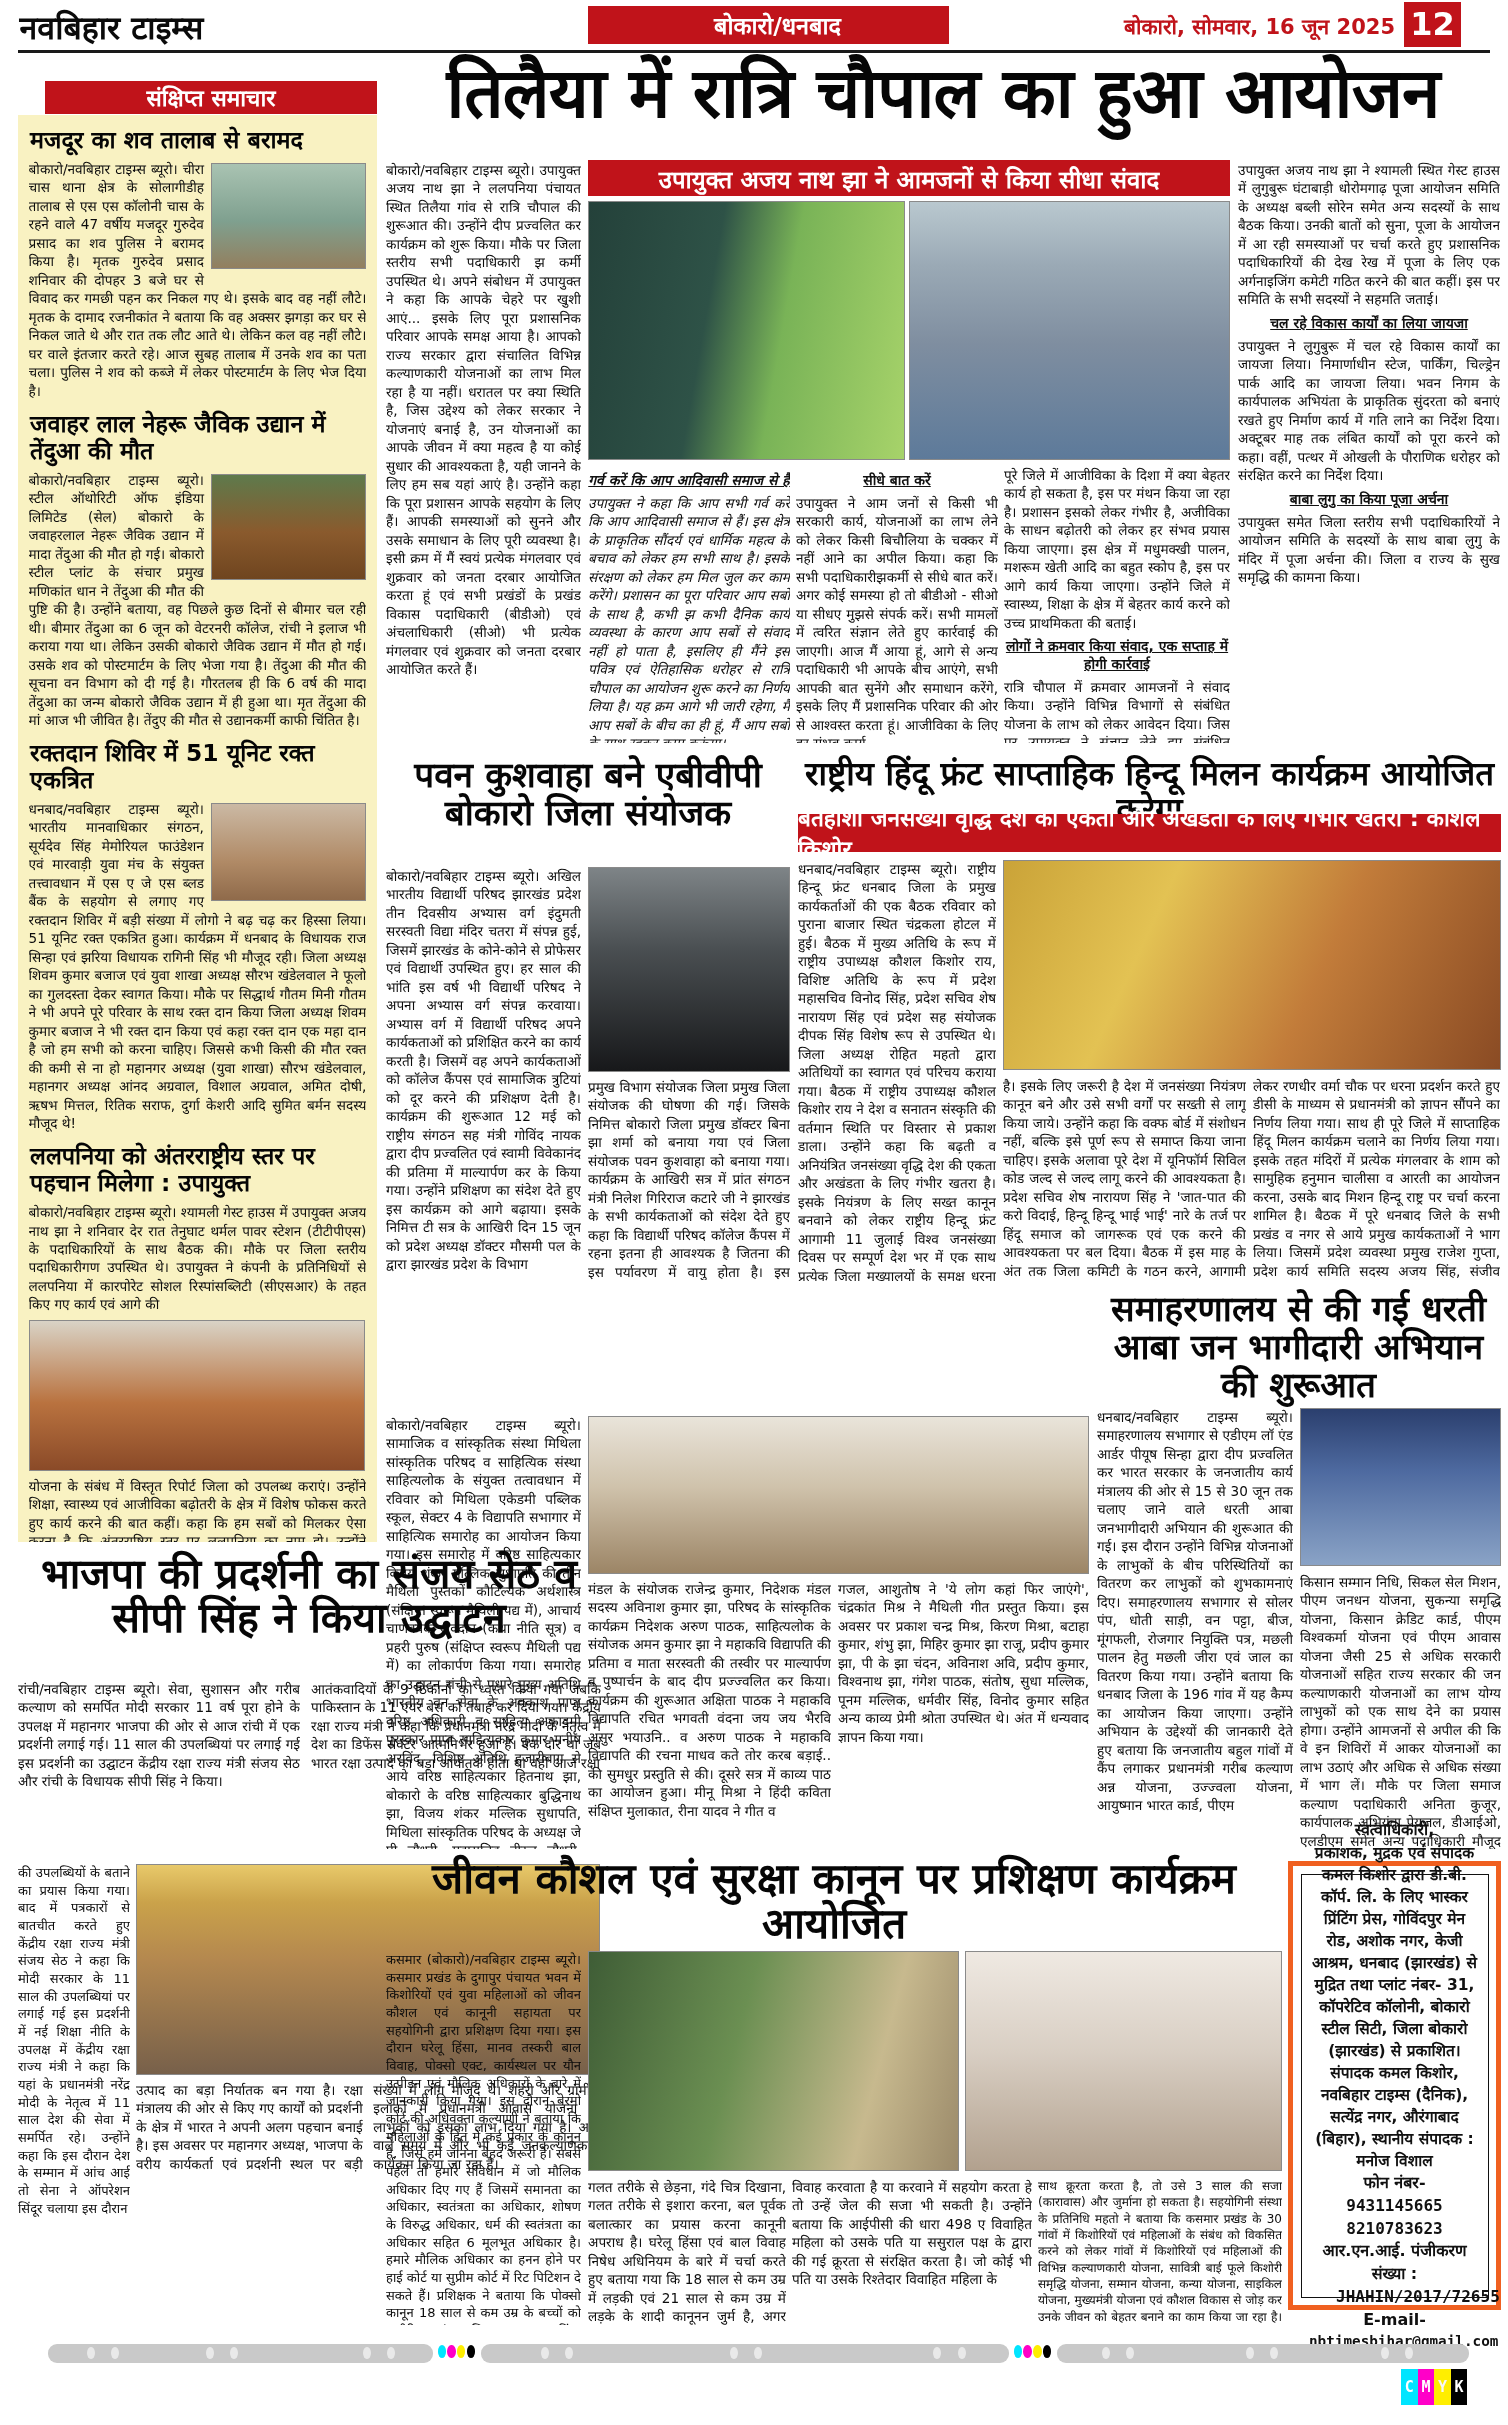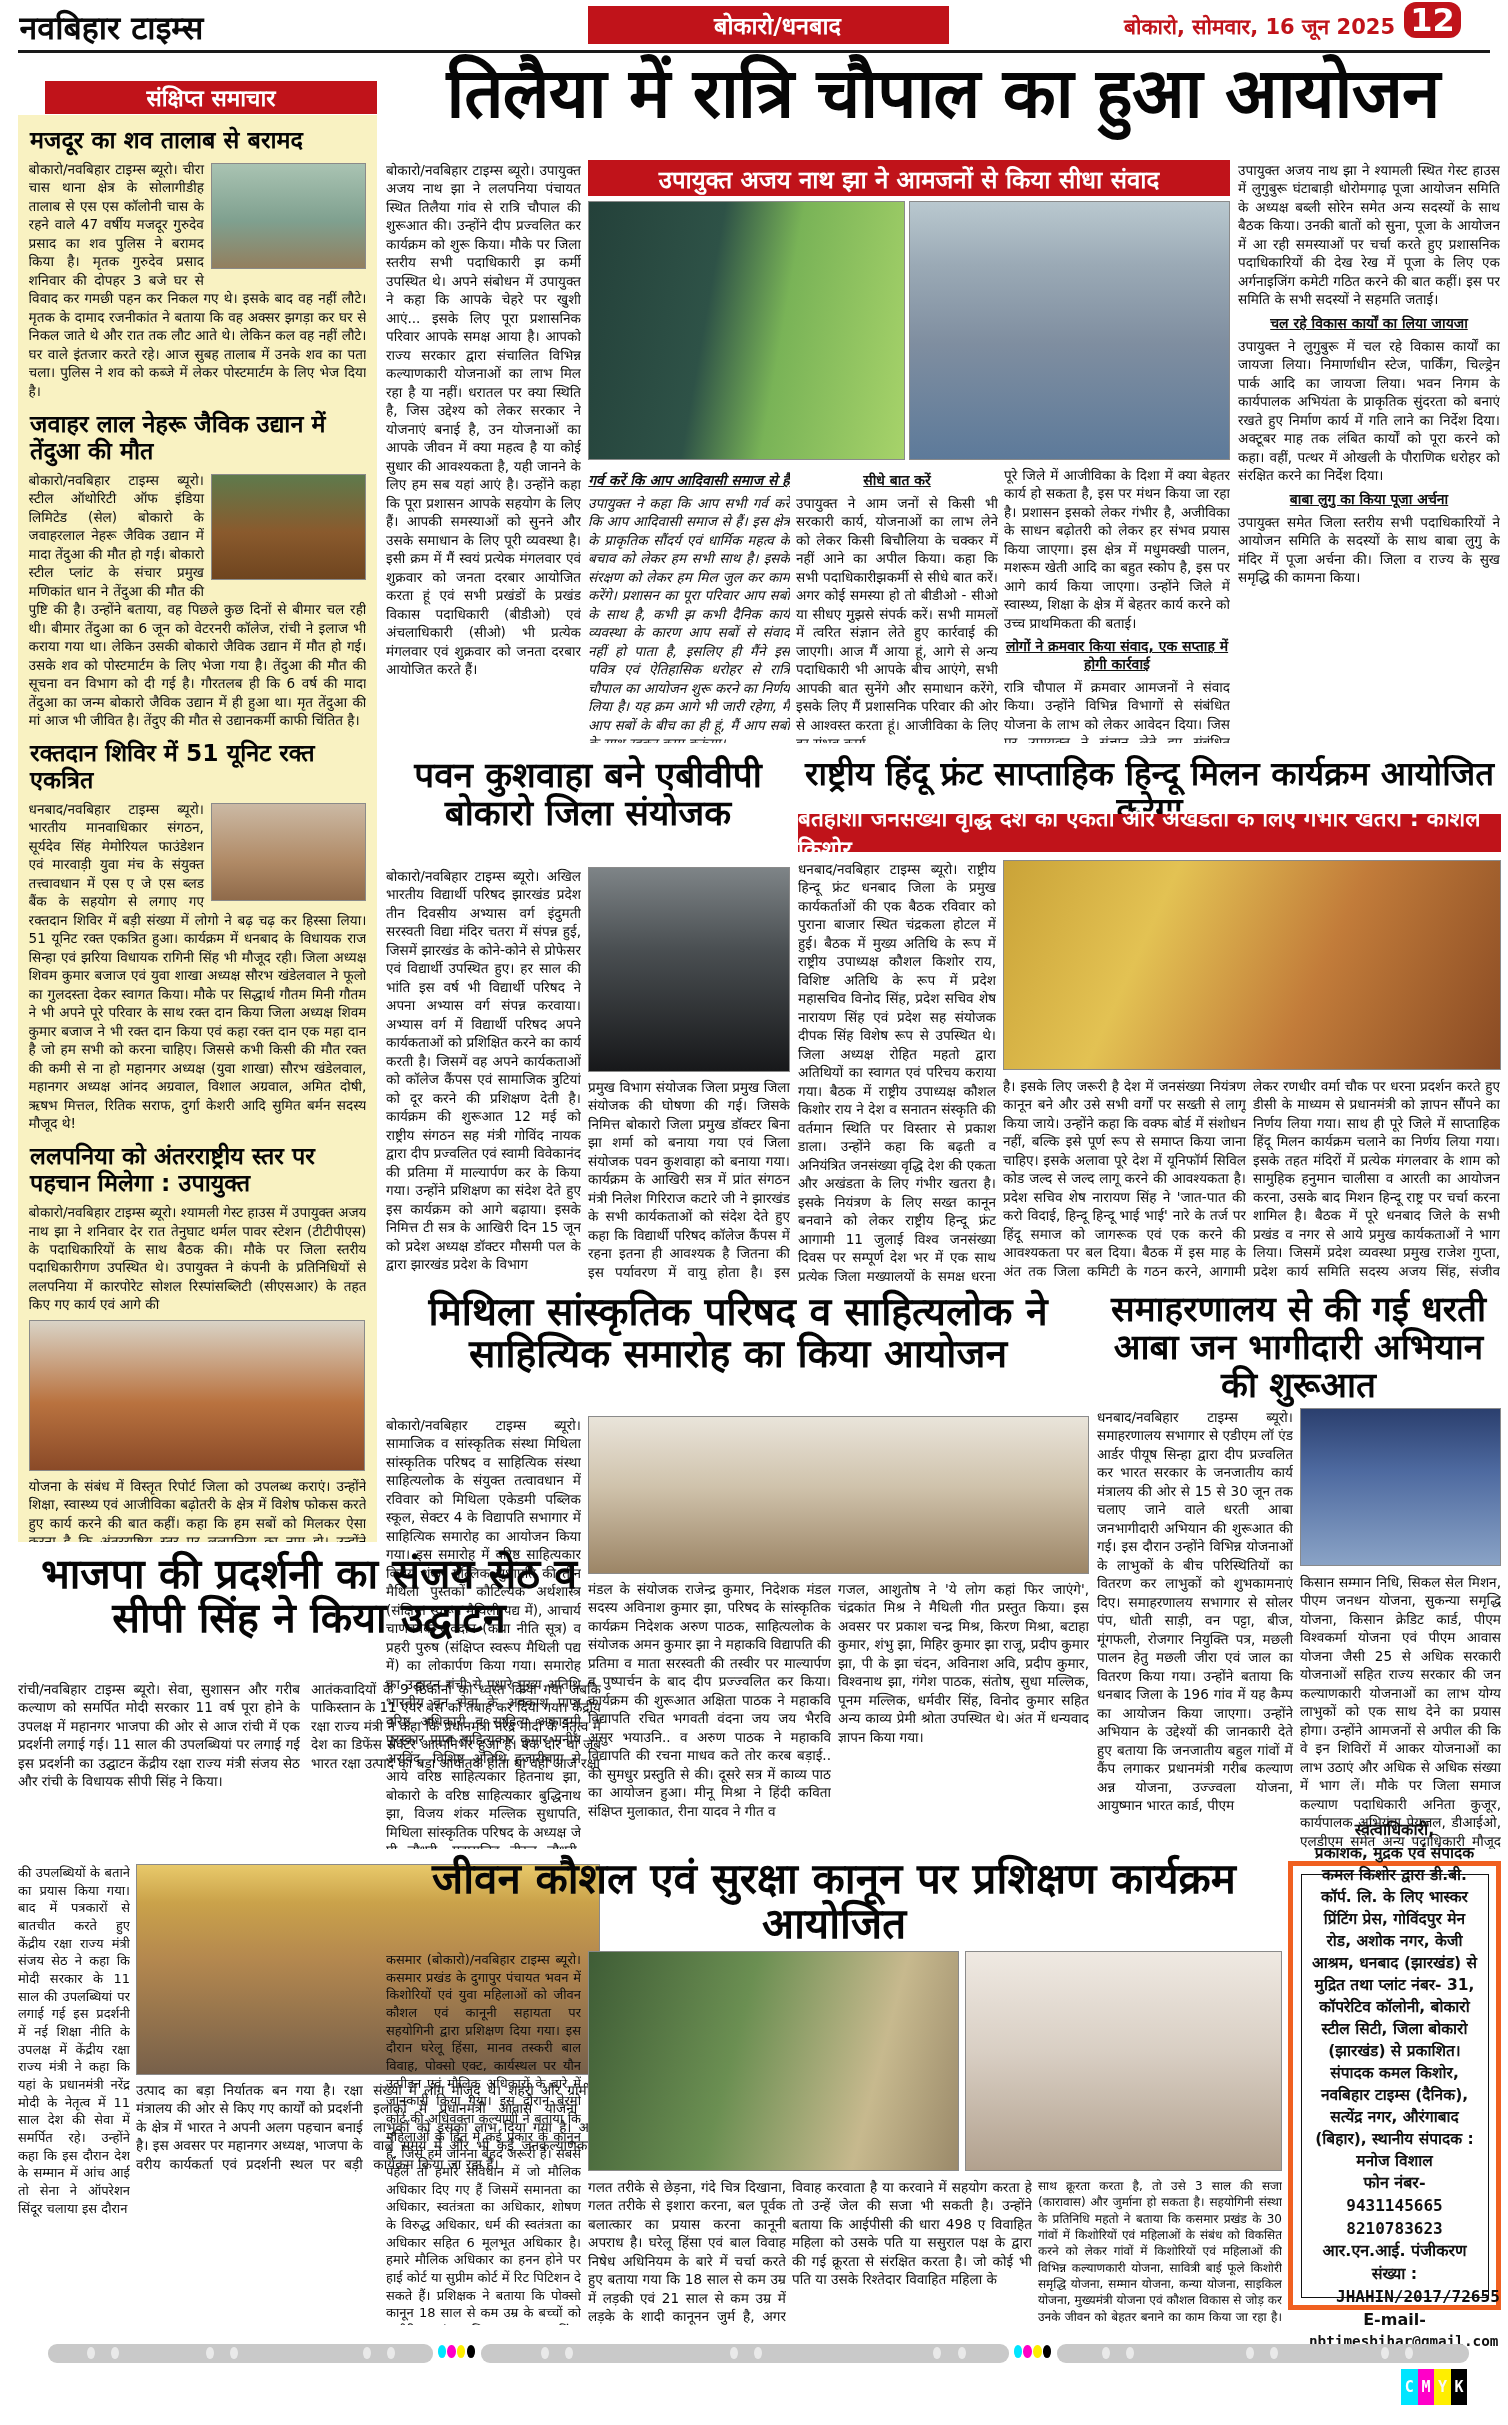--- a/index.html
+++ b/index.html
@@ -30,21 +30,21 @@
 <body>
 
 <div id="page">
 
   <div class="abs" style="left:0;top:0;width:1508px;height:48px;">
     <div class="abs" style="left:19.6px;top:4.5px;font-size:32px;font-weight:800;color:#0a0a0a;">नवबिहार टाइम्स</div>
     <div class="abs red-box" style="left:588px;top:6px;width:343px;height:38px;font-size:23.4px;padding-left:18px;">
       <span>बोकारो/धनबाद</span>
     </div>
     <div class="abs" style="left:1056px;top:12px;width:339px;text-align:right;font-size:21px;font-weight:800;color:#c0131a;">बोकारो, सोमवार, 16 जून 2025</div>
-    <div class="abs red-box" style="left:1404px;top:1.5px;width:57px;height:36px;font-size:32px;border-radius:12px;">
+    <div class="abs red-box" style="left:1404px;top:1.5px;width:57px;height:45px;font-size:32px;">
       <span>12</span>
     </div>
   </div>
   <div class="abs rule" style="left:18px;top:50px;width:1472px;height:3px;"></div>
 
   <div class="abs red-box" style="left:45px;top:81px;width:332px;height:33px;font-size:22.6px;">
     <span>संक्षिप्त समाचार</span>
   </div>
   <div class="abs yellow-panel" style="left:18px;top:115px;width:359px;height:1427px;padding:1.5px 10.6px;overflow:hidden;">
 
@@ -141,21 +141,20 @@
     <span>बेतहाशा जनसंख्या वृद्धि देश की एकता और अखंडता के लिए गंभीर खतरा : कौशल किशोर</span>
   </div>
   <div class="abs body-text" style="left:798px;top:860px;width:198px;height:421px;">
     <b>धनबाद/नवबिहार टाइम्स ब्यूरो।</b>
     <span>राष्ट्रीय हिन्दू फ्रंट धनबाद जिला के प्रमुख कार्यकर्ताओं की एक बैठक रविवार को पुराना बाजार स्थित चंद्रकला होटल में हुई। बैठक में मुख्य अतिथि के रूप में राष्ट्रीय उपाध्यक्ष कौशल किशोर राय, विशिष्ट अतिथि के रूप में प्रदेश महासचिव विनोद सिंह, प्रदेश सचिव शेष नारायण सिंह एवं प्रदेश सह संयोजक दीपक सिंह विशेष रूप से उपस्थित थे। जिला अध्यक्ष रोहित महतो द्वारा अतिथियों का स्वागत एवं परिचय कराया गया। बैठक में राष्ट्रीय उपाध्यक्ष कौशल किशोर राय ने देश व सनातन संस्कृति की वर्तमान स्थिति पर विस्तार से प्रकाश डाला। उन्होंने कहा कि बढ़ती व अनियंत्रित जनसंख्या वृद्धि देश की एकता और अखंडता के लिए गंभीर खतरा है। इसके नियंत्रण के लिए सख्त कानून बनवाने को लेकर राष्ट्रीय हिन्दू फ्रंट आगामी 11 जुलाई विश्व जनसंख्या दिवस पर सम्पूर्ण देश भर में एक साथ प्रत्येक जिला मुख्यालयों के समक्ष धरना प्रदर्शन करेगा। धरना प्रदर्शन के बाद उपायुक्त के माध्यम से प्रधानमंत्री को ज्ञापन सौंपेगा। उन्होंने कार्यकर्ताओं से सक्रिय भागीदारी सुनिश्चित करते हुए 11 जुलाई को वृहत आंदोलन एवं संगठन की तैयारी में अभी से जुट जाने का आह्वान किया। प्रदेश महासचिव विनोद सिंह ने कहा कि राष्ट्रीय हिन्दू फ्रंट हिंदू राष्ट्र के लिए कार्य कर रहा</span>
   </div>
   <div class="abs photo" style="left:1003px;top:860px;width:498px;height:210px;background:linear-gradient(115deg,#caa338 0%,#e3c253 30%,#c27c3a 62%,#8a4b24 100%);"></div>
   <div class="abs body-text" style="left:1003px;top:1077px;width:243px;height:204px;">है। इसके लिए जरूरी है देश में जनसंख्या नियंत्रण कानून बने और उसे सभी वर्गों पर सख्ती से लागू किया जाये। उन्होंने कहा कि वक्फ बोर्ड में संशोधन नहीं, बल्कि इसे पूर्ण रूप से समाप्त किया जाना चाहिए। इसके अलावा पूरे देश में यूनिफॉर्म सिविल कोड जल्द से जल्द लागू करने की आवश्यकता है। प्रदेश सचिव शेष नारायण सिंह ने 'जात-पात की करो विदाई, हिन्दू हिन्दू भाई भाई' नारे के तर्ज पर हिंदू समाज को जागरूक एवं एक करने की आवश्यकता पर बल दिया। बैठक में इस माह के अंत तक जिला कमिटी के गठन करने, आगामी 11 जुलाई को विश्व जनसंख्या दिवस के अवसर पर जनसंख्या नियंत्रण कानून बनाने की मांग को</div>
   <div class="abs body-text" style="left:1253px;top:1077px;width:247px;height:204px;">लेकर रणधीर वर्मा चौक पर धरना प्रदर्शन करते हुए डीसी के माध्यम से प्रधानमंत्री को ज्ञापन सौंपने का निर्णय लिया गया। साथ ही पूरे जिले में साप्ताहिक हिंदू मिलन कार्यक्रम चलाने का निर्णय लिया गया। इसके तहत मंदिरों में प्रत्येक मंगलवार के शाम को सामुहिक हनुमान चालीसा व आरती का आयोजन करना, उसके बाद मिशन हिन्दू राष्ट्र पर चर्चा करना शामिल है। बैठक में पूरे धनबाद जिले के सभी प्रखंड व नगर से आये प्रमुख कार्यकताओं ने भाग लिया। जिसमें प्रदेश व्यवस्था प्रमुख राजेश गुप्ता, प्रदेश कार्य समिति सदस्य अजय सिंह, संजीव कुमार सिंह, संजय कुमार चौधरी, प्रिंस कुमार मंडल मुख्य रूप से शामिल थे।</div>
 
-  <div class="abs headline" style="left:386px;top:1291px;width:704px;height:118px;font-size:39px;">मिथिला सांस्कृतिक परिषद व साहित्यलोक ने साहित्यिक समारोह का किया आयोजन</div>
   <div class="abs body-text" style="left:386px;top:1416px;width:195px;height:433px;">
     <b>बोकारो/नवबिहार टाइम्स ब्यूरो।</b>
     <span>सामाजिक व सांस्कृतिक संस्था मिथिला सांस्कृतिक परिषद व साहित्यिक संस्था साहित्यलोक के संयुक्त तत्वावधान में रविवार को मिथिला एकेडमी पब्लिक स्कूल, सेक्टर 4 के विद्यापति सभागार में साहित्यिक समारोह का आयोजन किया गया। इस समारोह में वरिष्ठ साहित्यकार विजय शंकर मल्लिक सुधापति की तीन मैथिली पुस्तकों कौटिल्यक अर्थशास्त्र (संक्षिप्त स्वरूप मैथिली पद्य में), आचार्य चाणक्यक अवदान (कथा नीति सूत्र) व प्रहरी पुरुष (संक्षिप्त स्वरूप मैथिली पद्य में) का लोकार्पण किया गया। समारोह का उद्घाटन रांची से पधारे मुख्य अतिथि भारतीय वन सेवा के अवकाश प्राप्त वरिष्ठ अधिकारी व साहित्य अकादमी पुरस्कार प्राप्त साहित्यकार कुमार मनीष अरविंद, विशिष्ट अतिथि हजारीबाग से आये वरिष्ठ साहित्यकार हितनाथ झा, बोकारो के वरिष्ठ साहित्यकार बुद्धिनाथ झा, विजय शंकर मल्लिक सुधापति, मिथिला सांस्कृतिक परिषद के अध्यक्ष जे पी चौधरी, महासचिव नीरज चौधरी, परिषद के निदेशक</span>
   </div>
   <div class="abs photo" style="left:588px;top:1416px;width:501px;height:158px;background:linear-gradient(180deg,#e9e4da 0%,#cfc2ab 45%,#9c8566 100%);"></div>
   <div class="abs body-text" style="left:588px;top:1580px;width:243px;height:268px;">मंडल के संयोजक राजेन्द्र कुमार, निदेशक मंडल सदस्य अविनाश कुमार झा, परिषद के सांस्कृतिक कार्यक्रम निदेशक अरुण पाठक, साहित्यलोक के संयोजक अमन कुमार झा ने महाकवि विद्यापति की प्रतिमा व माता सरस्वती की तस्वीर पर माल्यार्पण व पुष्पार्चन के बाद दीप प्रज्ज्वलित कर किया। कार्यक्रम की शुरूआत अक्षिता पाठक ने महाकवि विद्यापति रचित भगवती वंदना जय जय भैरवि असुर भयाउनि.. व अरुण पाठक ने महाकवि विद्यापति की रचना माधव कते तोर करब बड़ाई.. की सुमधुर प्रस्तुति से की। दूसरे सत्र में काव्य पाठ का आयोजन हुआ। मीनू मिश्रा ने हिंदी कविता संक्षिप्त मुलाकात, रीना यादव ने गीत व</div>
   <div class="abs body-text" style="left:838px;top:1580px;width:251px;height:268px;">गजल, आशुतोष ने 'ये लोग कहां फिर जाएंगे', चंद्रकांत मिश्र ने मैथिली गीत प्रस्तुत किया। इस अवसर पर प्रकाश चन्द्र मिश्र, किरण मिश्रा, बटाहा कुमार, शंभु झा, मिहिर कुमार झा राजू, प्रदीप कुमार झा, पी के झा चंदन, अविनाश अवि, प्रदीप कुमार, विश्वनाथ झा, गंगेश पाठक, संतोष, सुधा मल्लिक, पूनम मल्लिक, धर्मवीर सिंह, विनोद कुमार सहित अन्य काव्य प्रेमी श्रोता उपस्थित थे। अंत में धन्यवाद ज्ञापन किया गया।</div>
 
   <div class="abs headline" style="left:1097px;top:1291px;width:403px;height:110px;font-size:35px;">समाहरणालय से की गई धरती आबा जन भागीदारी अभियान की शुरूआत</div>
   <div class="abs body-text" style="left:1097px;top:1408px;width:196px;height:440px;">

